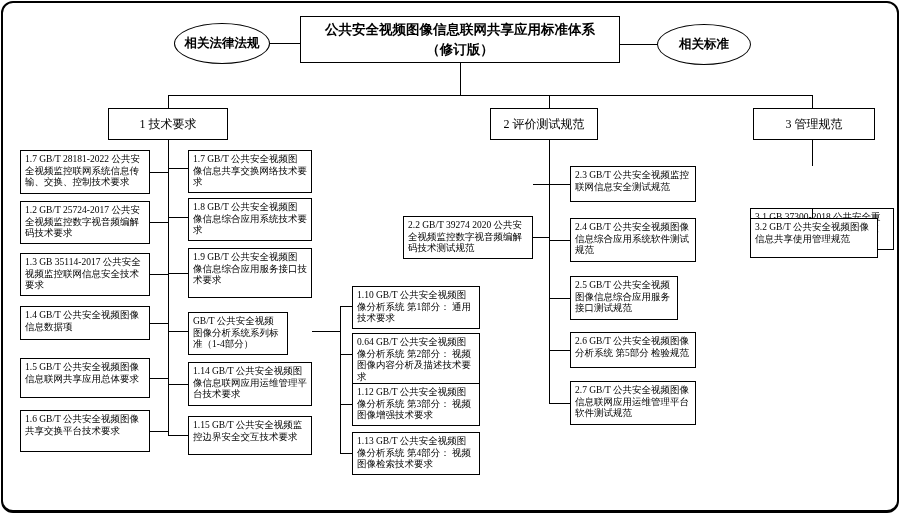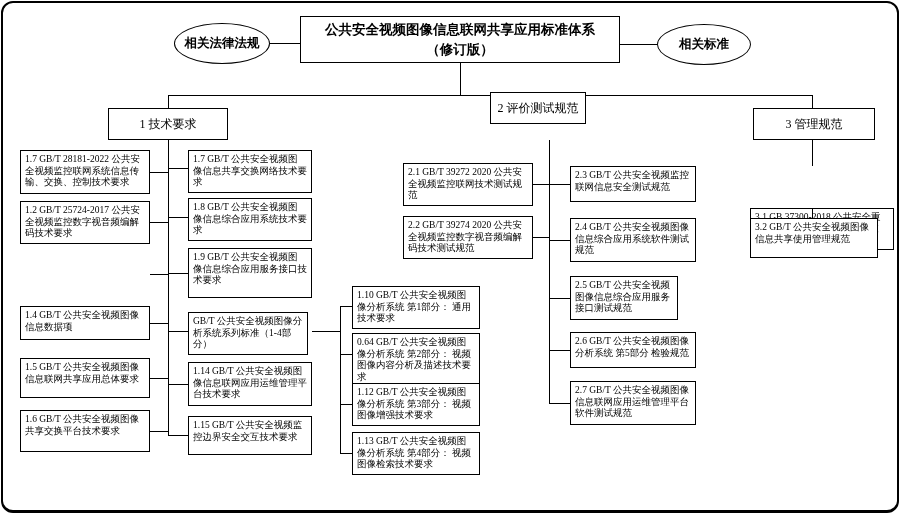--- a/index.html
+++ b/index.html
@@ -52,47 +52,48 @@
 
   <div class="line h" style="left:270px;top:43px;width:30px;"></div>
   <div class="line h" style="left:620px;top:44px;width:37px;"></div>
   <div class="line v" style="left:460px;top:63px;height:32px;"></div>
   <div class="line h" style="left:168px;top:95px;width:645px;"></div>
   <div class="line v" style="left:168px;top:95px;height:13px;"></div>
   <div class="line v" style="left:549px;top:95px;height:13px;"></div>
   <div class="line v" style="left:812px;top:95px;height:13px;"></div>
 
   <div class="hub" style="left:108px;top:108px;width:120px;height:32px;">1 技术要求</div>
-  <div class="hub" style="left:490px;top:92px;width:96px;height:32px;">2 评价测试规范</div>
+  <div class="hub" style="left:490px;top:108px;width:108px;height:32px;">2 评价测试规范</div>
   <div class="hub" style="left:753px;top:108px;width:122px;height:32px;">3 管理规范</div>
 
   <div class="line v" style="left:168px;top:140px;height:296px;"></div>
   <div class="line h" style="left:150px;top:172px;width:18px;"></div>
   <div class="line h" style="left:150px;top:222px;width:18px;"></div>
   <div class="line h" style="left:150px;top:274px;width:18px;"></div>
   <div class="line h" style="left:150px;top:323px;width:18px;"></div>
   <div class="line h" style="left:150px;top:378px;width:18px;"></div>
   <div class="line h" style="left:150px;top:431px;width:18px;"></div>
   <div class="line h" style="left:168px;top:168px;width:20px;"></div>
   <div class="line h" style="left:168px;top:217px;width:20px;"></div>
   <div class="line h" style="left:168px;top:273px;width:20px;"></div>
   <div class="line h" style="left:168px;top:331px;width:20px;"></div>
   <div class="line h" style="left:168px;top:384px;width:20px;"></div>
   <div class="line h" style="left:168px;top:435px;width:20px;"></div>
 
   <div class="node" style="left:20px;top:150px;width:130px;min-height:44px;">1.7 GB/T 28181-2022 公共安全视频监控联网系统信息传输、交换、控制技术要求</div>
   <div class="node" style="left:20px;top:201px;width:130px;min-height:42px;">1.2 GB/T 25724-2017 公共安全视频监控数字视音频编解码技术要求</div>
+  <div class="node" style="left:20px;top:253px;width:130px;min-height:42px;">1.3 GB 35114-2017 公共安全视频监控联网信息安全技术要求</div>
   <div class="node" style="left:20px;top:306px;width:130px;min-height:34px;">1.4 GB/T 公共安全视频图像信息数据项</div>
   <div class="node" style="left:20px;top:358px;width:130px;min-height:40px;">1.5 GB/T 公共安全视频图像信息联网共享应用总体要求</div>
   <div class="node" style="left:20px;top:410px;width:130px;min-height:42px;">1.6 GB/T 公共安全视频图像共享交换平台技术要求</div>
 
   <div class="node" style="left:188px;top:150px;width:124px;min-height:36px;">1.7 GB/T 公共安全视频图像信息共享交换网络技术要求</div>
   <div class="node" style="left:188px;top:198px;width:124px;min-height:39px;">1.8 GB/T 公共安全视频图像信息综合应用系统技术要求</div>
   <div class="node" style="left:188px;top:248px;width:124px;min-height:50px;">1.9 GB/T 公共安全视频图像信息综合应用服务接口技术要求</div>
-  <div class="node" style="left:188px;top:312px;width:120px;min-height:38px;">GB/T 公共安全视频图像分析系统系列标准（1-4部分）</div>
+  <div class="node" style="left:188px;top:312px;width:100px;min-height:38px;">GB/T 公共安全视频图像分析系统系列标准（1-4部分）</div>
   <div class="node" style="left:188px;top:362px;width:124px;min-height:44px;">1.14 GB/T 公共安全视频图像信息联网应用运维管理平台技术要求</div>
   <div class="node" style="left:188px;top:416px;width:124px;min-height:39px;">1.15 GB/T 公共安全视频监控边界安全交互技术要求</div>
 
   <div class="line h" style="left:312px;top:331px;width:28px;"></div>
   <div class="line v" style="left:340px;top:306px;height:148px;"></div>
   <div class="line h" style="left:340px;top:306px;width:12px;"></div>
   <div class="line h" style="left:340px;top:354px;width:12px;"></div>
   <div class="line h" style="left:340px;top:404px;width:12px;"></div>
   <div class="line h" style="left:340px;top:453px;width:12px;"></div>
 
@@ -103,21 +104,20 @@
 
   <div class="line v" style="left:549px;top:140px;height:263px;"></div>
   <div class="line h" style="left:533px;top:184px;width:16px;"></div>
   <div class="line h" style="left:533px;top:237px;width:16px;"></div>
   <div class="line h" style="left:549px;top:184px;width:21px;"></div>
   <div class="line h" style="left:549px;top:240px;width:21px;"></div>
   <div class="line h" style="left:549px;top:298px;width:21px;"></div>
   <div class="line h" style="left:549px;top:350px;width:21px;"></div>
   <div class="line h" style="left:549px;top:403px;width:21px;"></div>
 
-  <div class="node" style="left:403px;top:163px;width:130px;min-height:42px;">2.1 GB/T 39272 2020 公共安全视频监控联网技术测试规范</div>
   <div class="node" style="left:403px;top:216px;width:130px;min-height:42px;">2.2 GB/T 39274 2020 公共安全视频监控数字视音频编解码技术测试规范</div>
 
   <div class="node" style="left:570px;top:166px;width:126px;min-height:36px;">2.3 GB/T 公共安全视频监控联网信息安全测试规范</div>
   <div class="node" style="left:570px;top:218px;width:126px;min-height:44px;">2.4 GB/T 公共安全视频图像信息综合应用系统软件测试规范</div>
   <div class="node" style="left:570px;top:276px;width:108px;min-height:44px;">2.5 GB/T 公共安全视频图像信息综合应用服务接口测试规范</div>
   <div class="node" style="left:570px;top:332px;width:126px;min-height:36px;">2.6 GB/T 公共安全视频图像分析系统 第5部分 检验规范</div>
   <div class="node" style="left:570px;top:381px;width:126px;min-height:44px;">2.7 GB/T 公共安全视频图像信息联网应用运维管理平台软件测试规范</div>
 
   <div class="line v" style="left:812px;top:140px;height:26px;"></div>
   <div class="node" style="left:750px;top:166px;width:144px;min-height:42px;margin-top:42px;">3.1 GB 37300-2018 公共安全重点区域视频图像信息采集规范</div>

